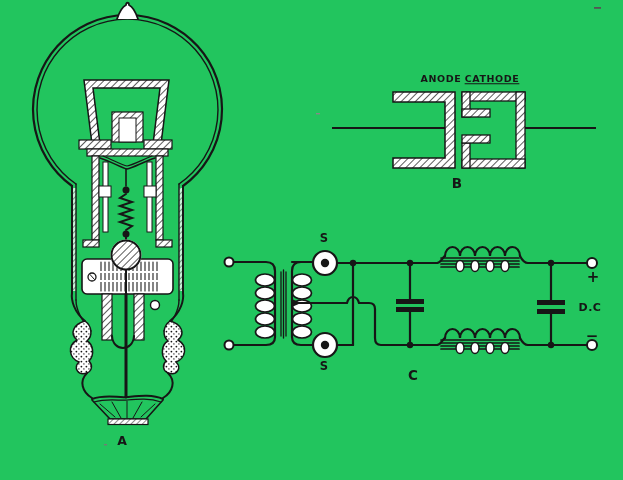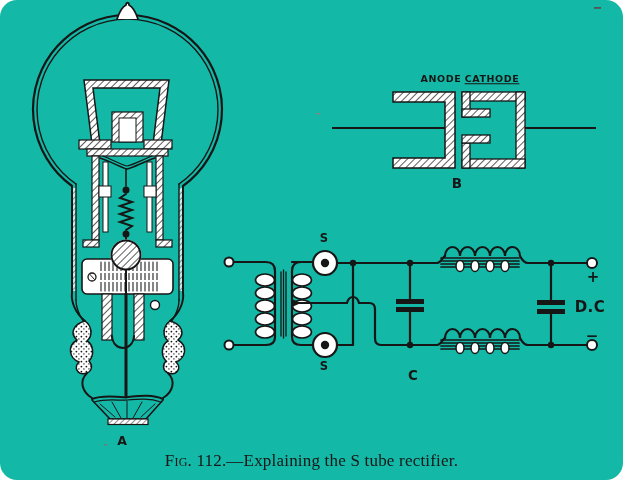--- a/index.html
+++ b/index.html
@@ -1,25 +1,25 @@
 <!DOCTYPE html>
 <html><head>
 <meta charset="utf-8">
 <style>
   html,body{margin:0;padding:0;background:#ffffff;}
-  .page{position:relative;width:623px;height:480px;background:#14b8a6;overflow:hidden;
-        font-family:"DejaVu Sans",sans-serif;border-radius:17px;}
+  .page{position:relative;width:623px;height:480px;background:#22c55e;overflow:hidden;
+        font-family:"DejaVu Sans",sans-serif;}
   .art{position:absolute;left:0;top:0;}
   .lbl{position:absolute;transform:translate(-50%,-50%);color:#161616;
        font-family:"DejaVu Sans",sans-serif;font-weight:bold;white-space:nowrap;line-height:1;}
   .lbl-anode,.lbl-cathode{font-size:9.5px;letter-spacing:.6px;}
   .lbl-b,.lbl-c{font-size:13.5px;}
   .lbl-s{font-size:11.5px;}
   .lbl-plus,.lbl-minus{font-size:15px;}
-  .lbl-dc{font-size:15px;letter-spacing:.5px;}
+  .lbl-dc{font-size:11px;letter-spacing:.5px;}
   .lbl-a{font-size:12.5px;}
   .caption{position:absolute;left:0;right:0;top:451px;text-align:center;color:#161616;
            font-family:"Liberation Serif","DejaVu Serif",serif;font-size:17px;letter-spacing:.2px;}
   .caption .smallcaps{font-variant:small-caps;}
 </style>
 </head>
 <body>
 
 <div class="page">
 
@@ -271,14 +271,13 @@
 
   <div class="lbl lbl-s" style="left:324px;top:239px;">S</div>
   <div class="lbl lbl-s" style="left:324px;top:367px;">S</div>
   <div class="lbl lbl-plus" style="left:593px;top:277px;">+</div>
   <div class="lbl lbl-minus" style="left:592px;top:336px;">−</div>
   <div class="lbl lbl-dc" style="left:590px;top:307px;">D.C</div>
   <div class="lbl lbl-c" style="left:413px;top:376px;">C</div>
 
   <div class="lbl lbl-a" style="left:122px;top:441px;">A</div>
 
-  <div class="caption"><span class="smallcaps">Fig.</span><span> 112.—Explaining the S tube rectifier.</span></div>
 </div>
 
 </body></html>

